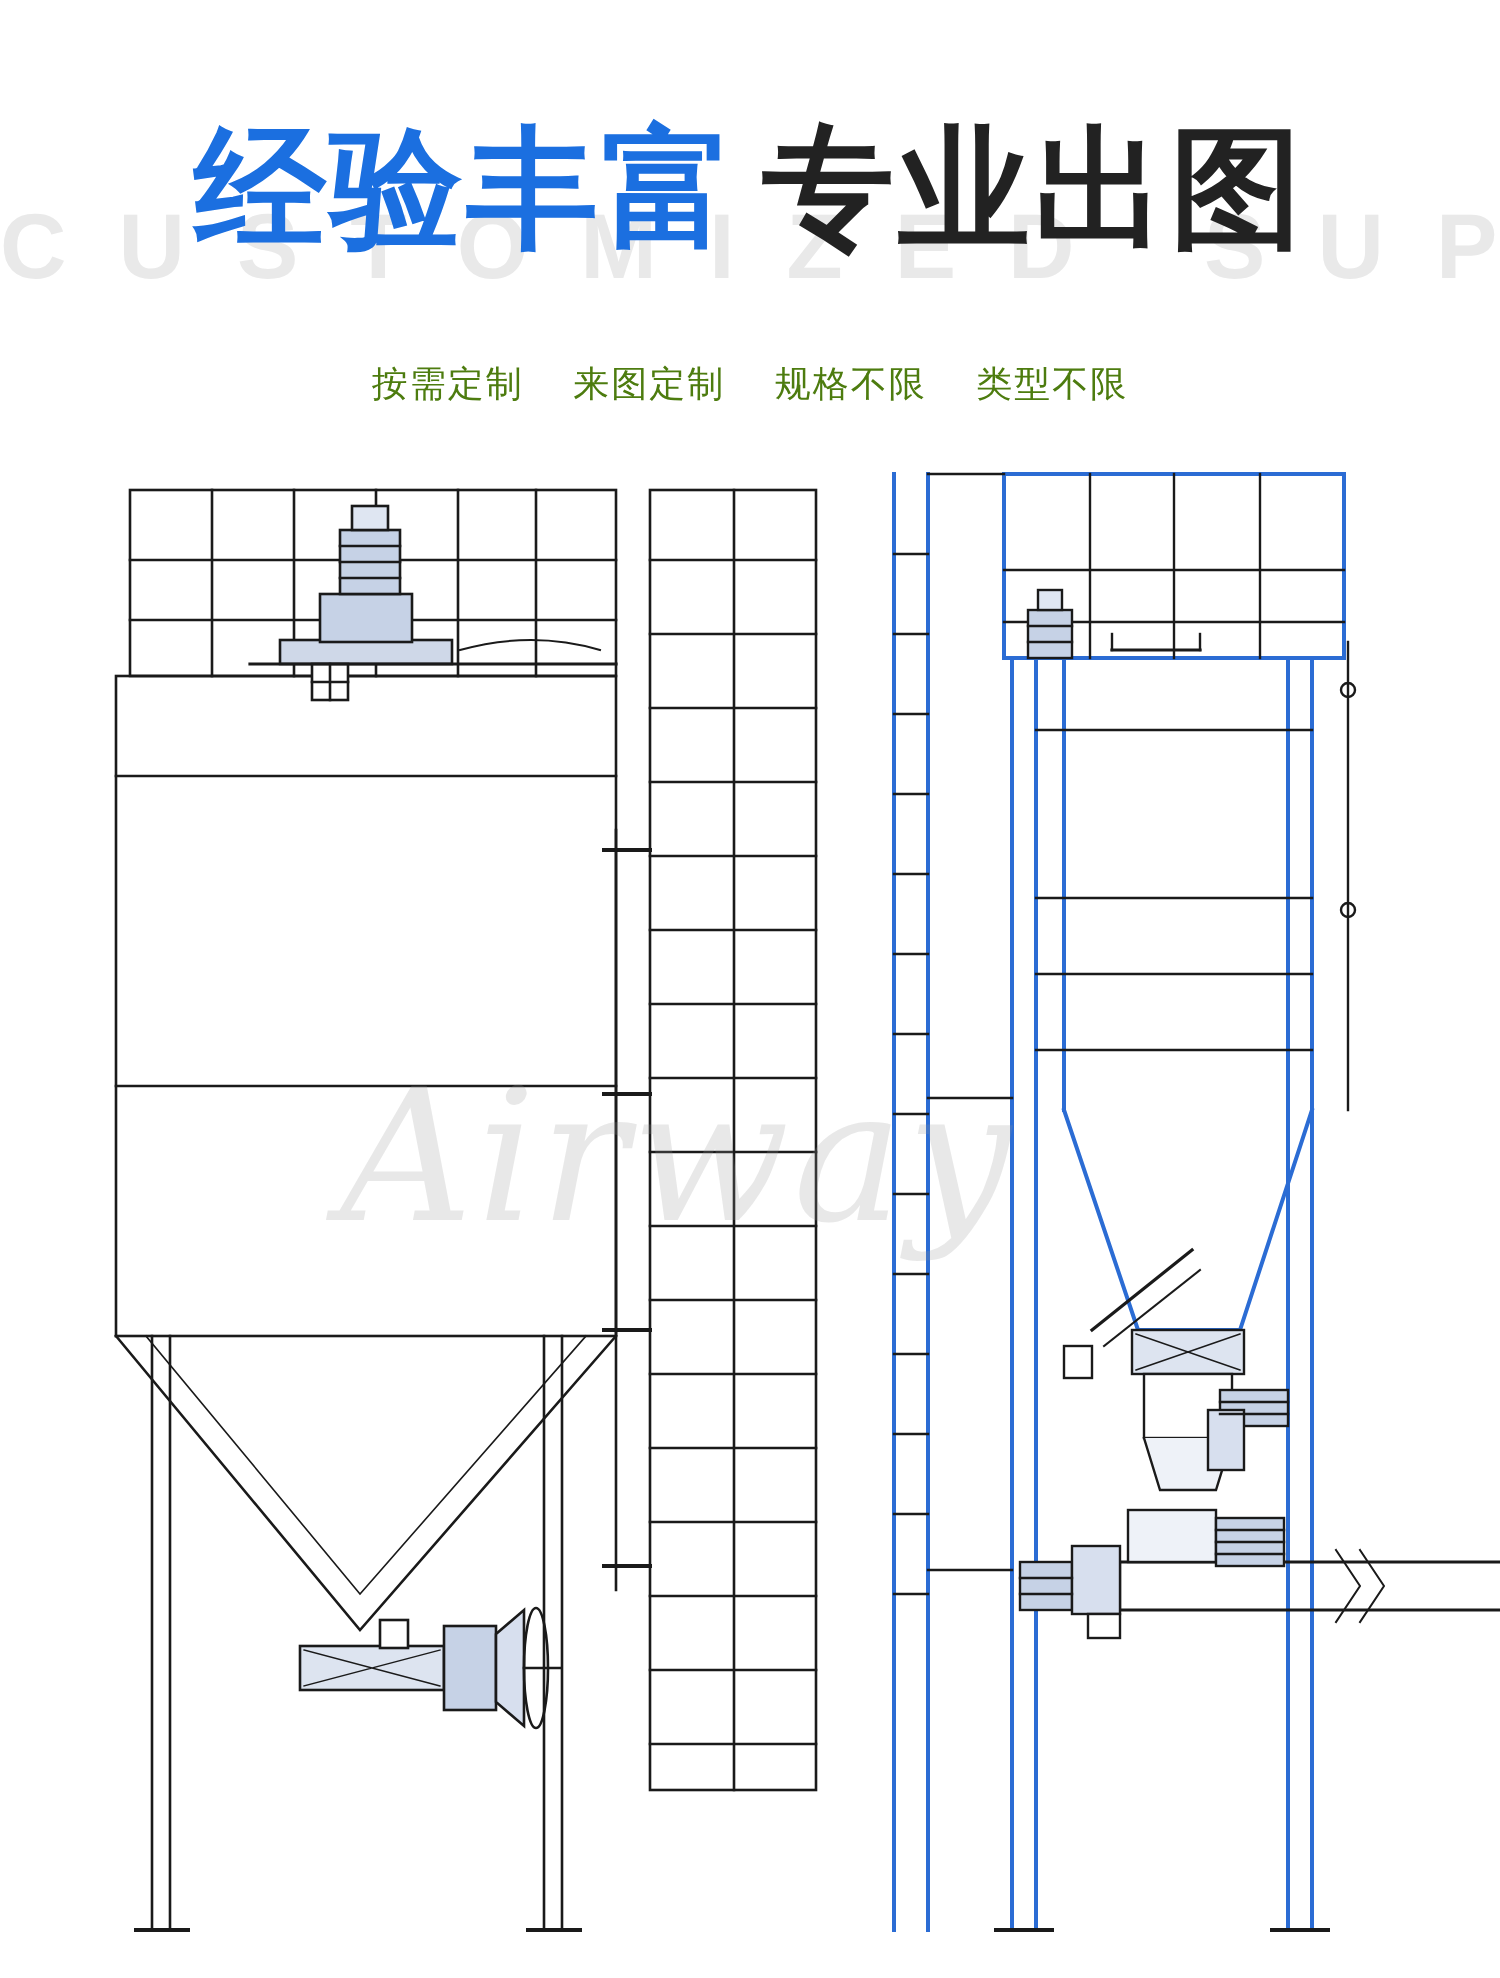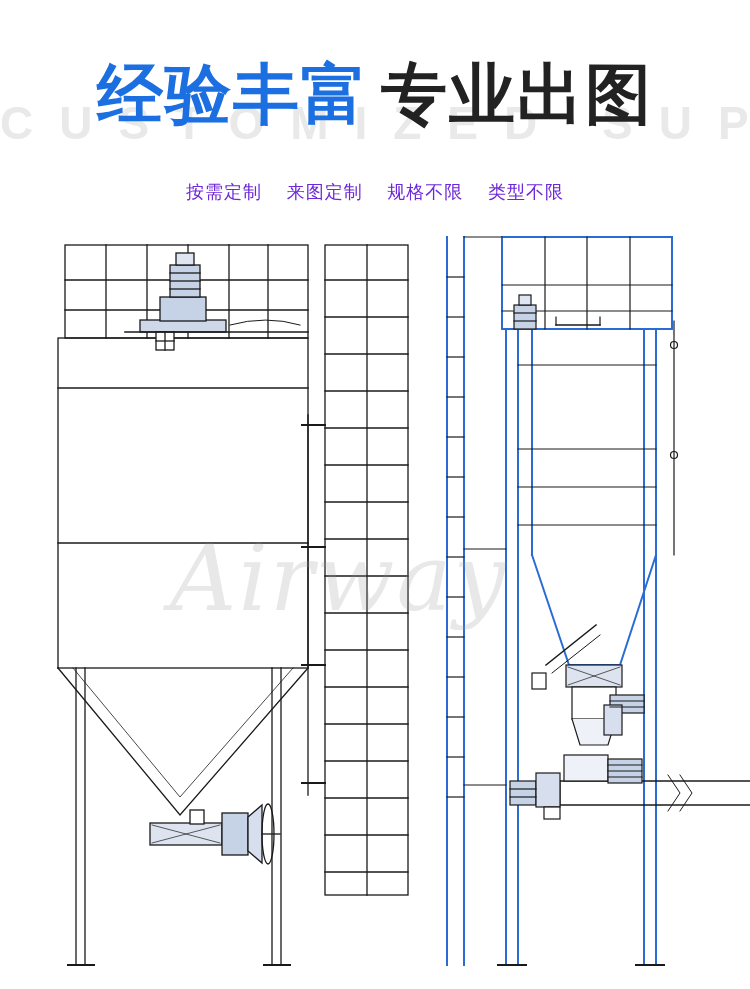--- a/index.html
+++ b/index.html
@@ -55,21 +55,21 @@
     font-family: "DejaVu Sans", sans-serif;
   }
   .title-a { color: #1b6fe0; }
   .title-b { color: #222222; margin-left: 12px; }
   .subtitle {
     position: absolute;
     left: 0; top: 180px;
     width: 750px;
     text-align: center;
     font-size: 18px;
-    color: #6d28d9;
+    color: #4d7c0f;
     letter-spacing: 1px;
     font-family: "DejaVu Sans", sans-serif;
   }
   .subtitle span { margin: 0 9px; }
 
   
   .drawing-wrap {
     position: absolute;
     left: 0; top: 225px;
     width: 750px;

